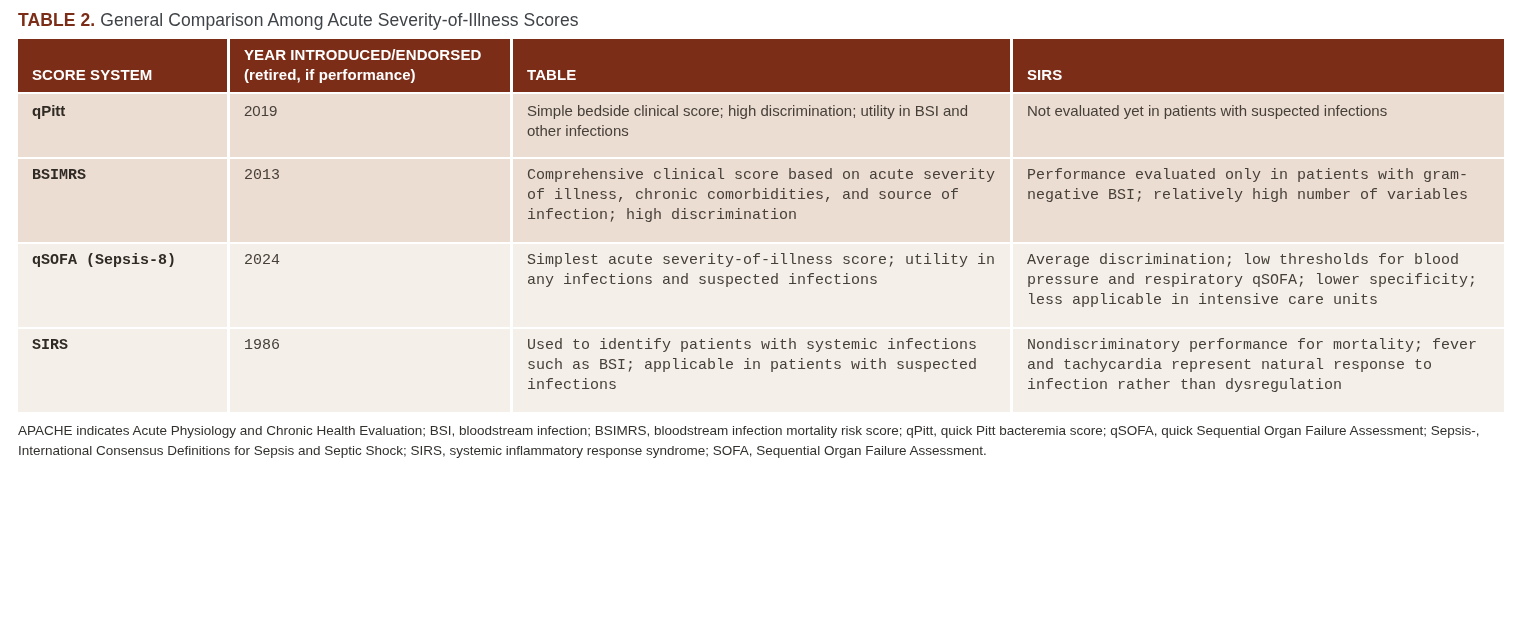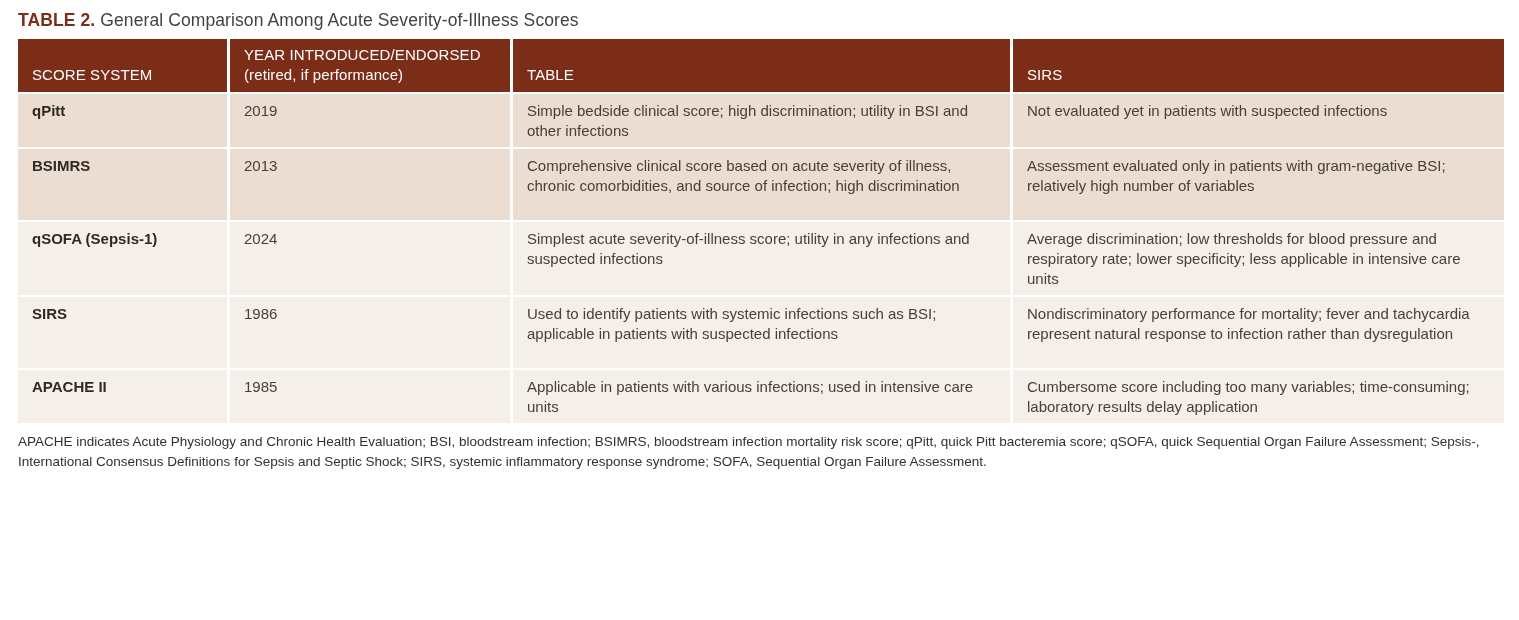--- a/index.html
+++ b/index.html
@@ -40,37 +40,37 @@
     line-height: 20px;
   }
   table.score-table th:last-child, table.score-table td:last-child {
     border-right: none;
   }
   thead th {
     background: #7b2d18;
     color: #ffffff;
     text-align: left;
     vertical-align: bottom;
-    font-weight: normal;
+    font-weight: bold;
     padding: 6px 10px 7px 14px;
     height: 52px;
     letter-spacing: 0.1px;
   }
   tbody td {
     vertical-align: top;
-    padding: 7px 10px 6px 14px;
+    padding: 7px 10px 16px 14px;
   }
   tbody tr.odd td { background: #ebddd2; }
   tbody tr.even td { background: #f4efe9; }
   td.score-name {
     font-weight: bold;
     color: #2f2a24;
   }
   tr.h2 td { height: 53px; }
-  tr.h3 td { height: 73px; }
+  tr.h3 td { height: 73px; font-family: Liberation Mono, monospace; }
   .hdr-line { display: block; }
   .footnote {
     margin-top: 7px;
     font-size: 13.5px;
     line-height: 20px;
     color: #33312e;
     width: 1488px;
   }
 </style>
 </head>
@@ -105,38 +105,32 @@
       <tr class="odd h2">
         <td class="score-name">qPitt</td>
         <td>2019</td>
         <td>Simple bedside clinical score; high discrimination; utility in BSI and other infections</td>
         <td>Not evaluated yet in patients with suspected infections</td>
       </tr>
       <tr class="odd h3">
         <td class="score-name">BSIMRS</td>
         <td>2013</td>
         <td>Comprehensive clinical score based on acute severity of illness, chronic comorbidities, and source of infection; high discrimination</td>
-        <td>Assessment evaluated only in patients with gram-negative BSI; relatively high number of variables</td>
+        <td>Performance evaluated only in patients with gram-negative BSI; relatively high number of variables</td>
       </tr>
       <tr class="even h3">
-        <td class="score-name">qSOFA (Sepsis-1)</td>
+        <td class="score-name">qSOFA (Sepsis-8)</td>
         <td>2024</td>
         <td>Simplest acute severity-of-illness score; utility in any infections and suspected infections</td>
-        <td>Average discrimination; low thresholds for blood pressure and respiratory rate; lower specificity; less applicable in intensive care units</td>
+        <td>Average discrimination; low thresholds for blood pressure and respiratory qSOFA; lower specificity; less applicable in intensive care units</td>
       </tr>
       <tr class="even h3">
         <td class="score-name">SIRS</td>
         <td>1986</td>
         <td>Used to identify patients with systemic infections such as BSI; applicable in patients with suspected infections</td>
         <td>Nondiscriminatory performance for mortality; fever and tachycardia represent natural response to infection rather than dysregulation</td>
-      </tr>
-      <tr class="even h2">
-        <td class="score-name">APACHE II</td>
-        <td>1985</td>
-        <td>Applicable in patients with various infections; used in intensive care units</td>
-        <td>Cumbersome score including too many variables; time-consuming; laboratory results delay application</td>
       </tr>
     </tbody>
   </table>
 
   <div class="footnote">APACHE indicates Acute Physiology and Chronic Health Evaluation; BSI, bloodstream infection; BSIMRS, bloodstream infection mortality risk score; qPitt, quick Pitt bacteremia score; qSOFA, quick Sequential Organ Failure Assessment; Sepsis-, International Consensus Definitions for Sepsis and Septic Shock; SIRS, systemic inflammatory response syndrome; SOFA, Sequential Organ Failure Assessment.</div>
 
 </div>
 
 </body></html>

